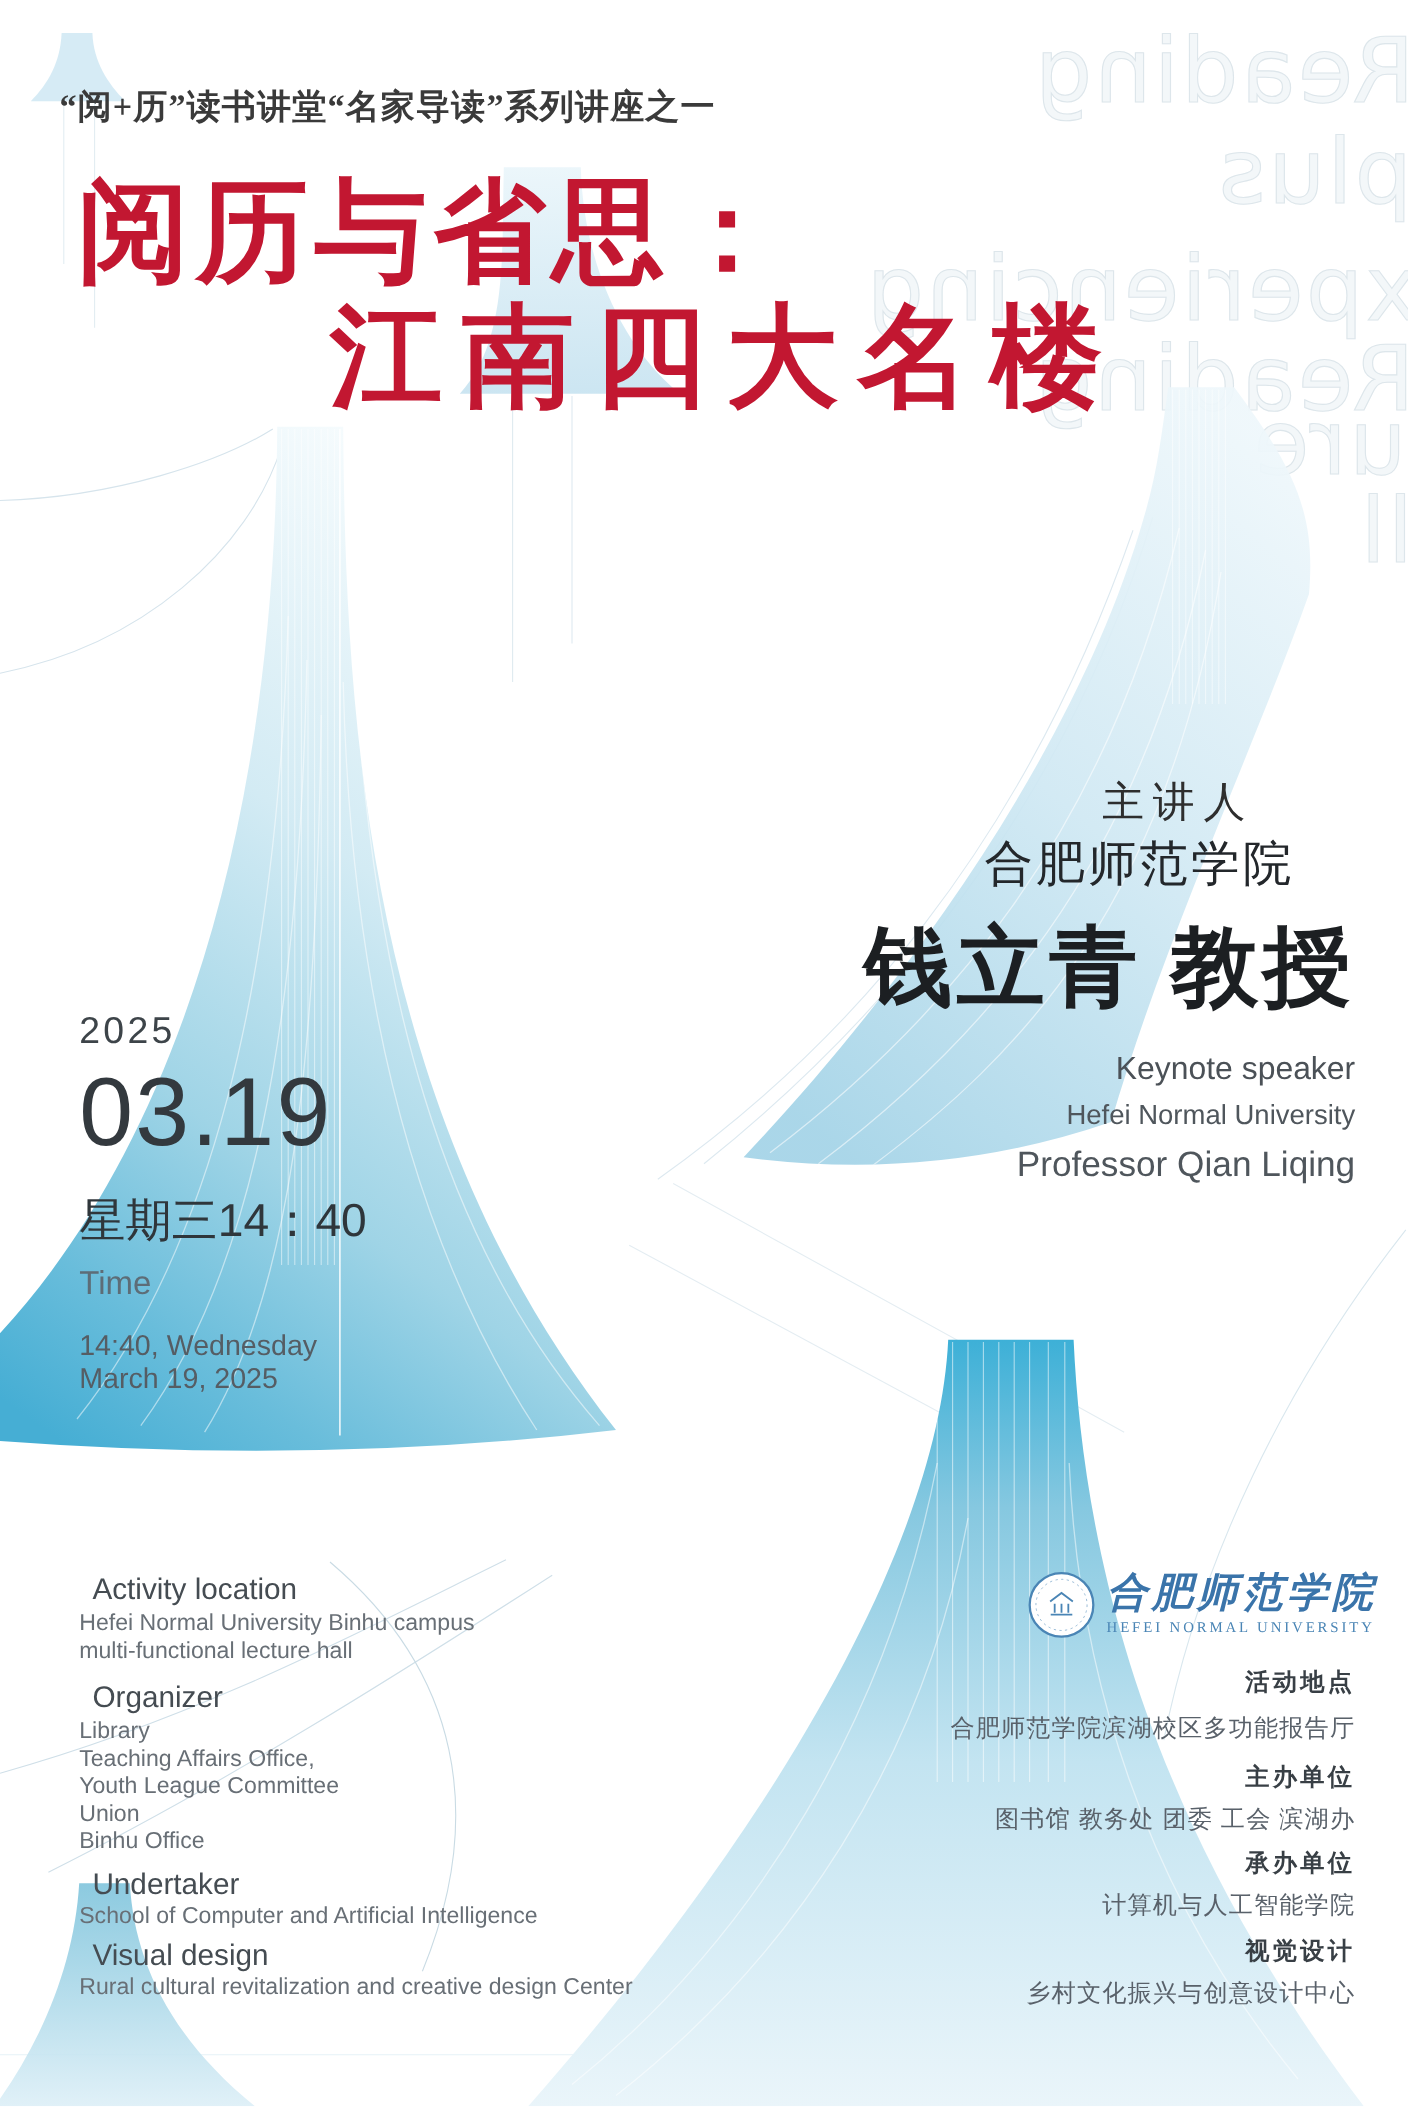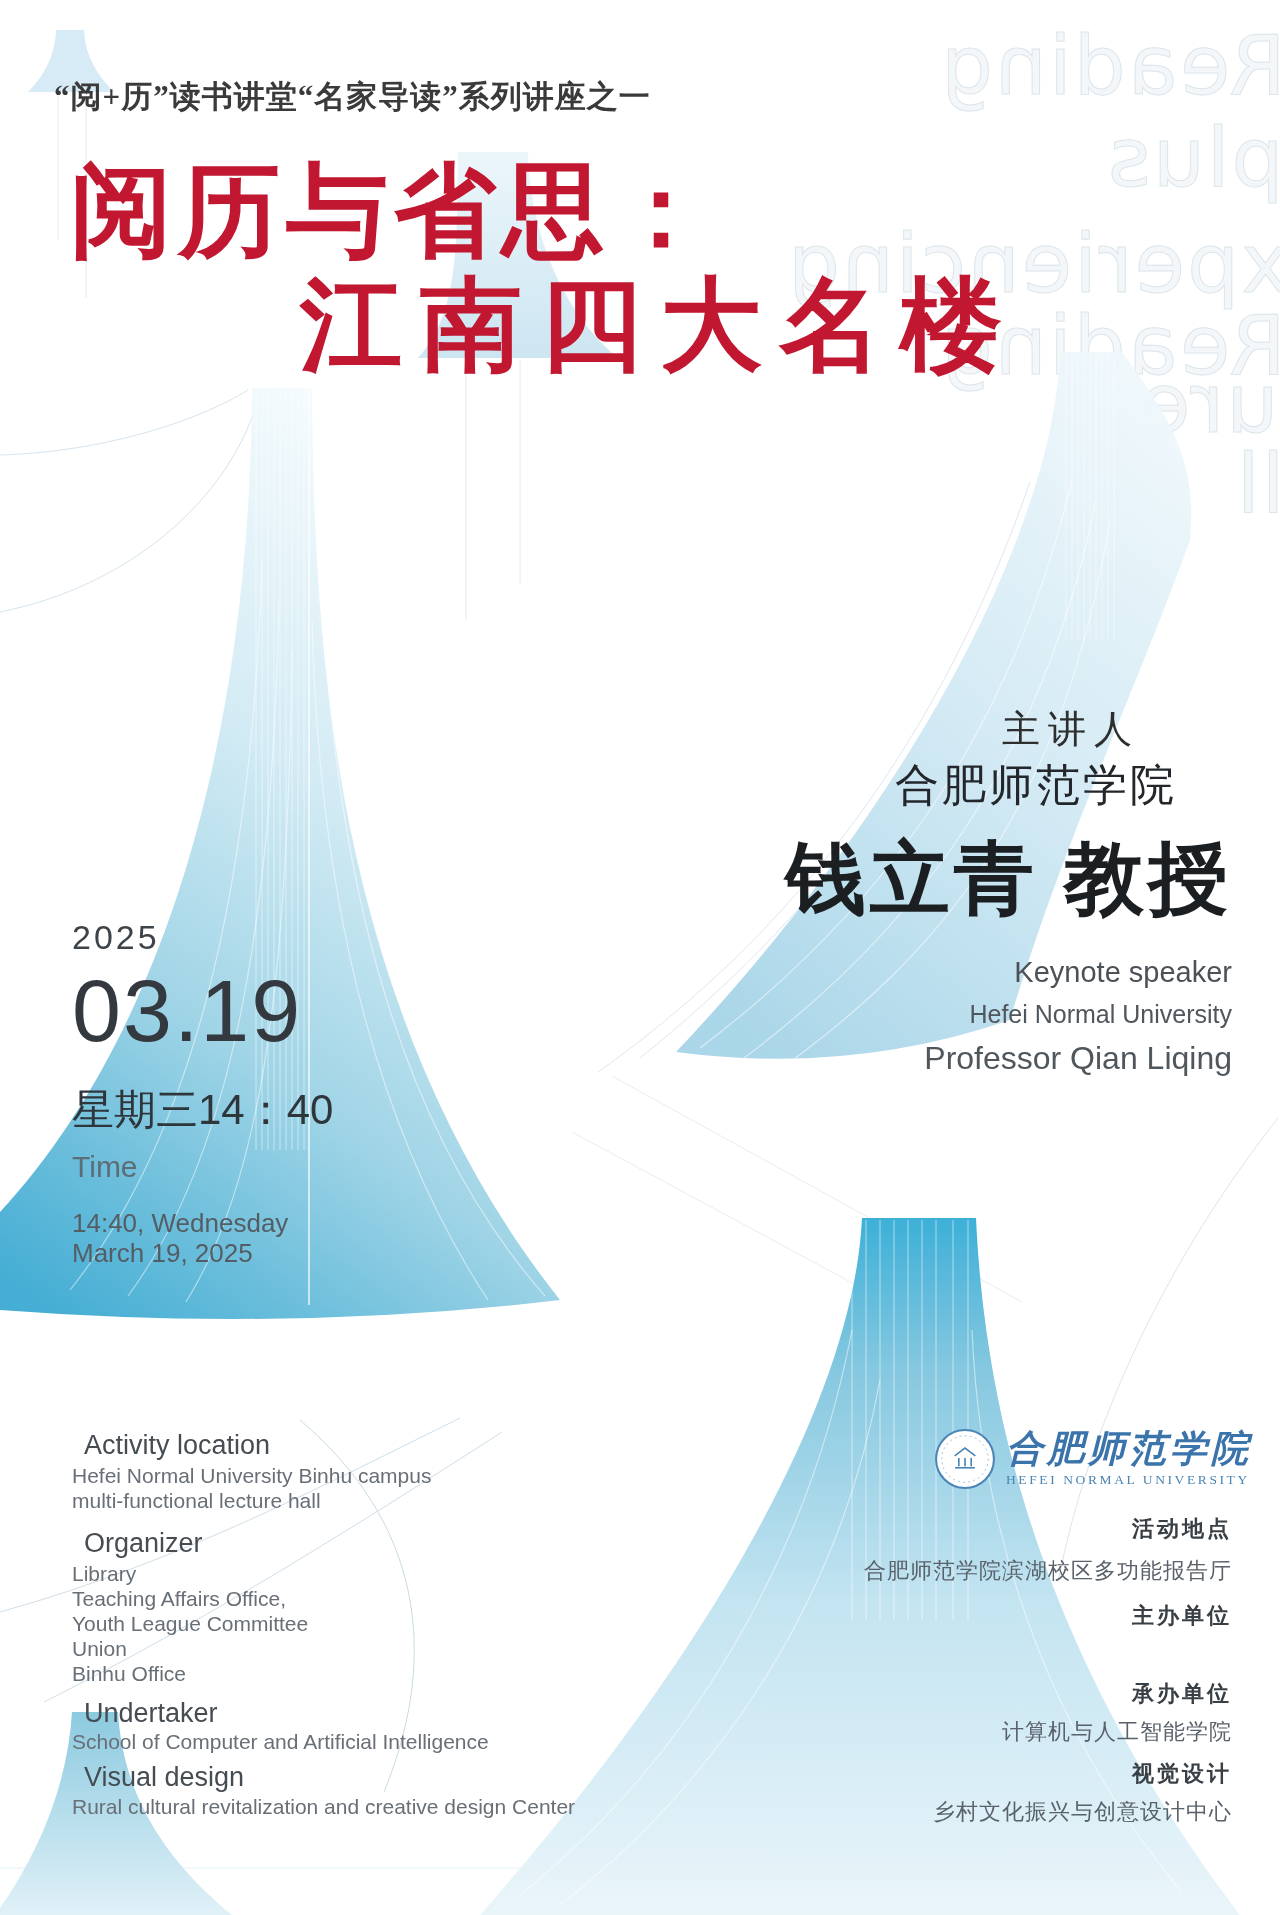--- a/index.html
+++ b/index.html
@@ -248,20 +248,21 @@
     <div class="logo-text">
       <div class="logo-cn">合肥师范学院</div>
       <div class="logo-en">HEFEI NORMAL UNIVERSITY</div>
     </div>
   </div>
 
   <div class="txt cn-h" style="top:1514px">活动地点</div>
   <div class="txt cn-b" style="top:1556px">合肥师范学院滨湖校区多功能报告厅</div>
 
   <div class="txt cn-h" style="top:1601px">主办单位</div>
+  <div class="txt cn-b" style="top:1639px">图书馆 教务处 团委 工会 滨湖办</div>
 
   <div class="txt cn-h" style="top:1679px">承办单位</div>
   <div class="txt cn-b" style="top:1717px">计算机与人工智能学院</div>
 
   <div class="txt cn-h" style="top:1759px">视觉设计</div>
   <div class="txt cn-b" style="top:1797px">乡村文化振兴与创意设计中心</div>
 
 </div>
 
 </body></html>

